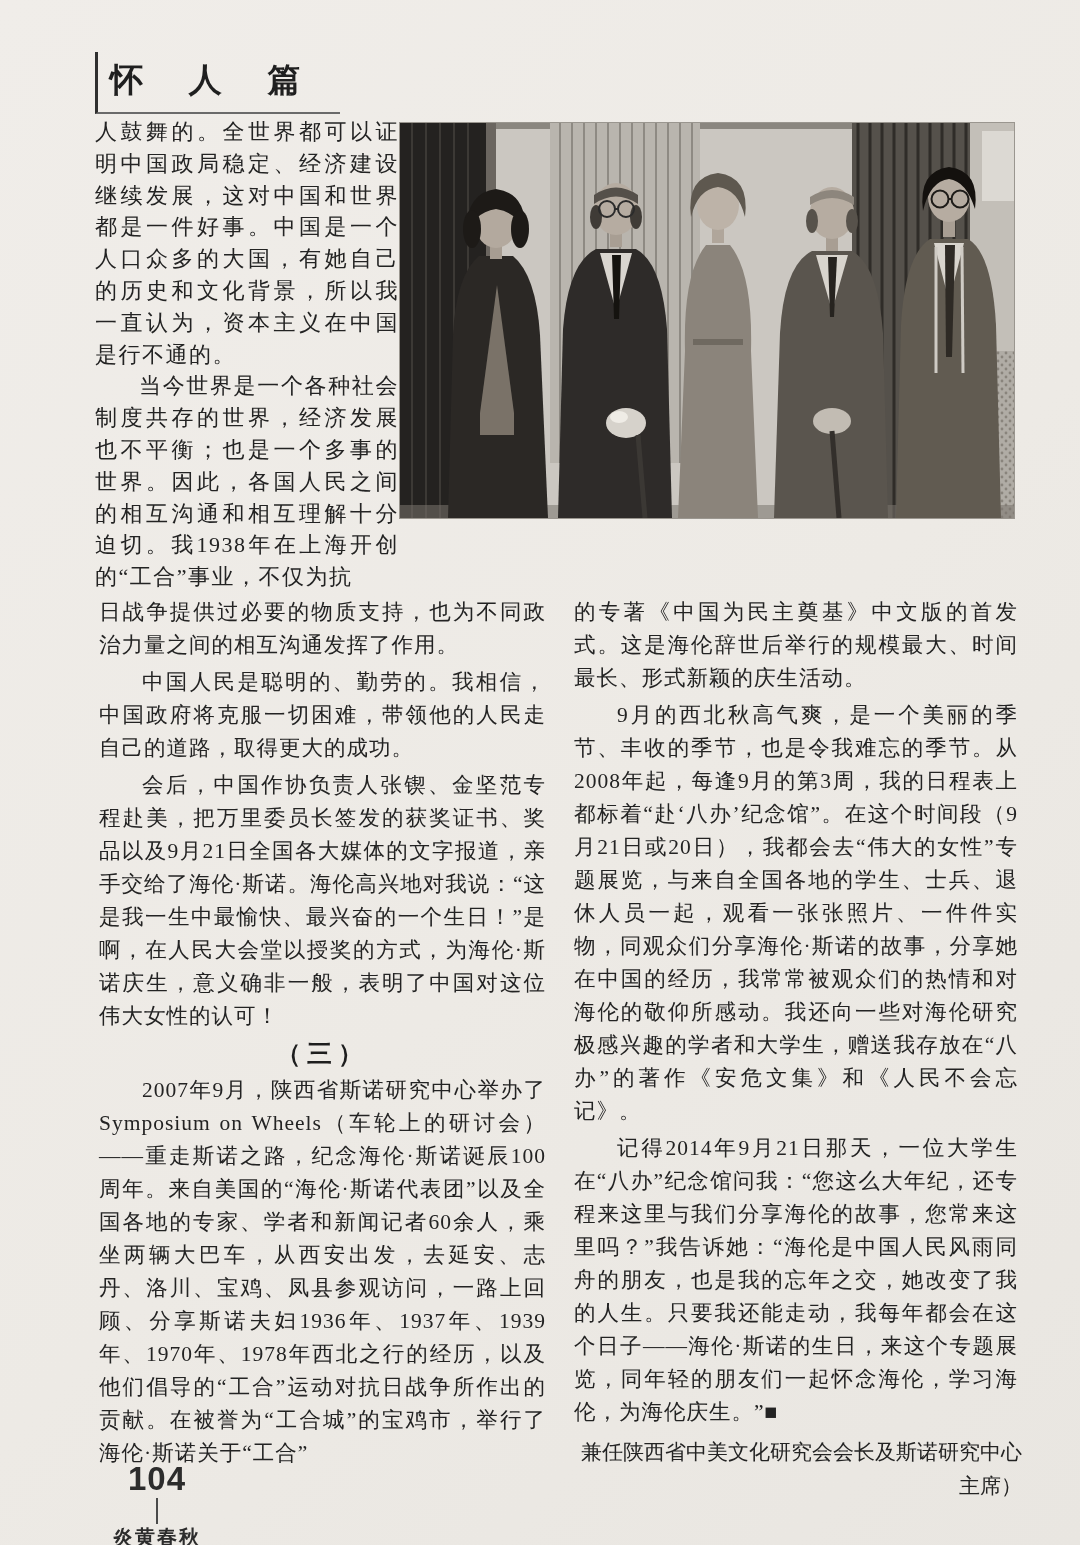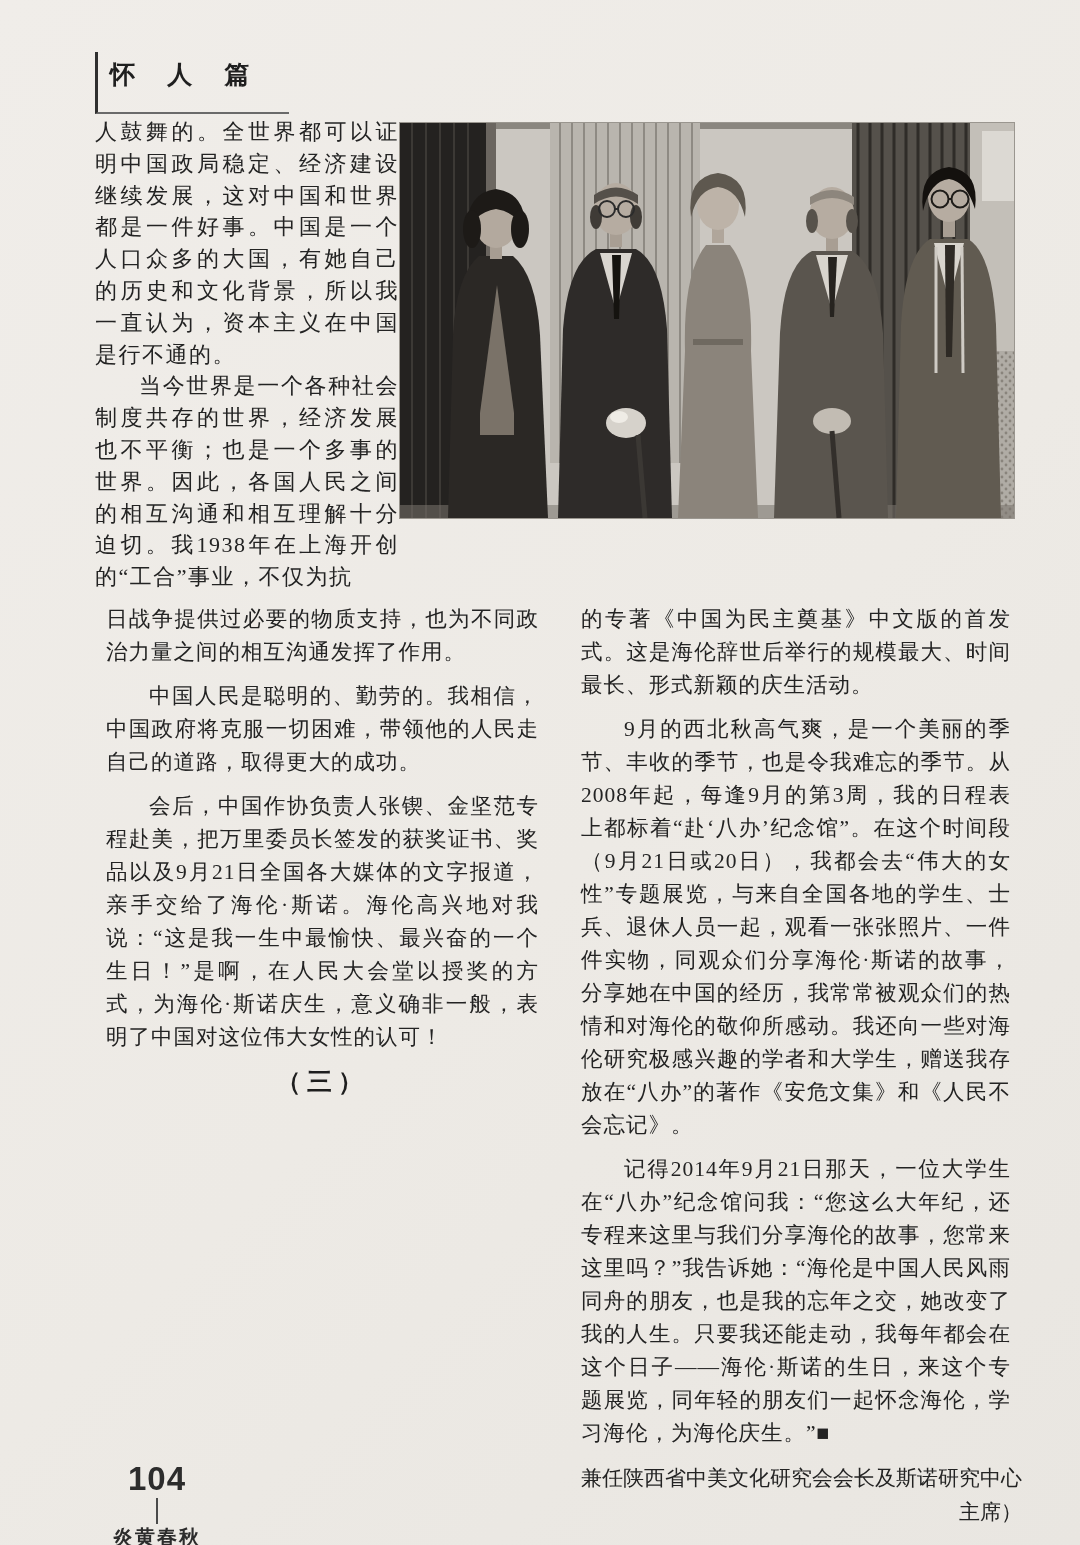--- a/index.html
+++ b/index.html
@@ -10,23 +10,23 @@
     background:linear-gradient(135deg,#f0ede9 0%,#edeae5 55%,#e9e6e1 100%);
     font-family:"Liberation Serif","DejaVu Serif",serif;
     color:#232323;
     overflow:hidden;
   }
   
   .section-header{
     position:absolute;left:95px;top:52px;
     border-left:3px solid #2f2f2f;
     border-bottom:2px solid #6a6a6a;
-    padding:6px 26px 21px 12px;
-    font-family:Liberation Serif, serif;
-    font-weight:bold;font-size:25px;letter-spacing:13px;color:#1f1f1f;
+    padding:6px 26px 9px 12px;
+    font-family:Liberation Mono, monospace;
+    font-weight:bold;font-size:33px;letter-spacing:13px;color:#1f1f1f;
   }
   
   .col-narrow{
     position:absolute;left:95px;top:116px;width:304px;height:478px;
     font-size:22px;line-height:31.8px;letter-spacing:1.5px;
     text-align:justify;
   }
   .col-narrow p{margin:0;}
   
   .photo-wrap{
@@ -43,21 +43,21 @@
   .caption p{margin:0;}
   
   .col-left{
     position:absolute;left:95px;top:592px;width:455px;
     font-size:21.5px;line-height:33px;letter-spacing:1px;text-align:justify;
   }
   .col-right{
     position:absolute;left:570px;top:592px;width:452px;
     font-size:21.5px;line-height:33px;letter-spacing:1px;text-align:justify;
   }
-  .col-left p,.col-right p{margin:11px;}
+  .col-left p,.col-right p{margin:4px;}
   p.indent{text-indent:2em;}
   .sec-head{
     margin:20px 0 26px 0;
     text-align:center;font-weight:bold;font-size:25px;letter-spacing:6px;
     font-family:"Liberation Sans","DejaVu Sans",sans-serif;color:#1e1e1e;
     text-indent:0;
   }
   .author-note{margin-top:6px;text-align:right;font-size:21px;line-height:34px;letter-spacing:0;}
   .author-note p{margin:0;text-align:right;text-indent:0;}
   
@@ -225,20 +225,21 @@
       </g>
     </svg>
   </div>
 
 
   <div class="col-left">
     <p>日战争提供过必要的物质支持，也为不同政治力量之间的相互沟通发挥了作用。</p>
     <p class="indent">中国人民是聪明的、勤劳的。我相信，中国政府将克服一切困难，带领他的人民走自己的道路，取得更大的成功。</p>
     <p class="indent">会后，中国作协负责人张锲、金坚范专程赴美，把万里委员长签发的获奖证书、奖品以及9月21日全国各大媒体的文字报道，亲手交给了海伦·斯诺。海伦高兴地对我说：“这是我一生中最愉快、最兴奋的一个生日！”是啊，在人民大会堂以授奖的方式，为海伦·斯诺庆生，意义确非一般，表明了中国对这位伟大女性的认可！</p>
     <p class="sec-head">（三）</p>
+    <p class="indent">2007年9月，陕西省斯诺研究中心举办了Symposium on Wheels（车轮上的研讨会）——重走斯诺之路，纪念海伦·斯诺诞辰100周年。来自美国的“海伦·斯诺代表团”以及全国各地的专家、学者和新闻记者60余人，乘坐两辆大巴车，从西安出发，去延安、志丹、洛川、宝鸡、凤县参观访问，一路上回顾、分享斯诺夫妇1936年、1937年、1939年、1970年、1978年西北之行的经历，以及他们倡导的“工合”运动对抗日战争所作出的贡献。在被誉为“工合城”的宝鸡市，举行了海伦·斯诺关于“工合”</p>
   </div>
 
   <div class="col-right">
     <p>的专著《中国为民主奠基》中文版的首发式。这是海伦辞世后举行的规模最大、时间最长、形式新颖的庆生活动。</p>
     <p class="indent">9月的西北秋高气爽，是一个美丽的季节、丰收的季节，也是令我难忘的季节。从2008年起，每逢9月的第3周，我的日程表上都标着“赴‘八办’纪念馆”。在这个时间段（9月21日或20日），我都会去“伟大的女性”专题展览，与来自全国各地的学生、士兵、退休人员一起，观看一张张照片、一件件实物，同观众们分享海伦·斯诺的故事，分享她在中国的经历，我常常被观众们的热情和对海伦的敬仰所感动。我还向一些对海伦研究极感兴趣的学者和大学生，赠送我存放在“八办”的著作《安危文集》和《人民不会忘记》。</p>
     <p class="indent">记得2014年9月21日那天，一位大学生在“八办”纪念馆问我：“您这么大年纪，还专程来这里与我们分享海伦的故事，您常来这里吗？”我告诉她：“海伦是中国人民风雨同舟的朋友，也是我的忘年之交，她改变了我的人生。只要我还能走动，我每年都会在这个日子——海伦·斯诺的生日，来这个专题展览，同年轻的朋友们一起怀念海伦，学习海伦，为海伦庆生。”■</p>
     <div class="author-note">
       <p>兼任陕西省中美文化研究会会长及斯诺研究中心主席）</p>
     </div>
   </div>

